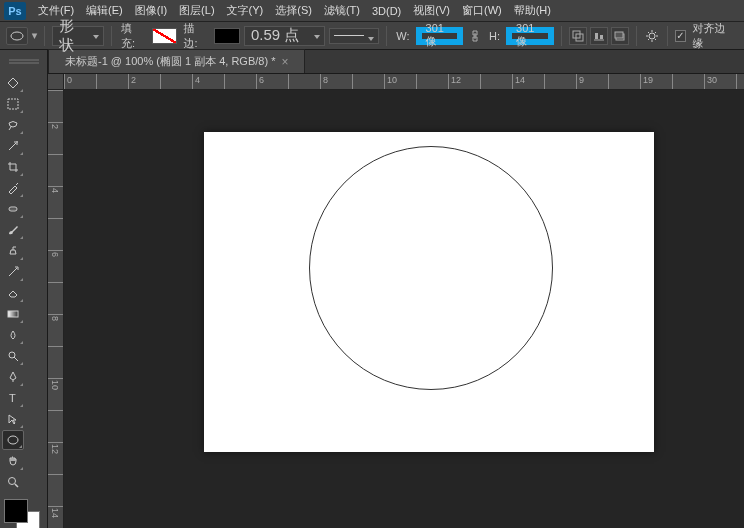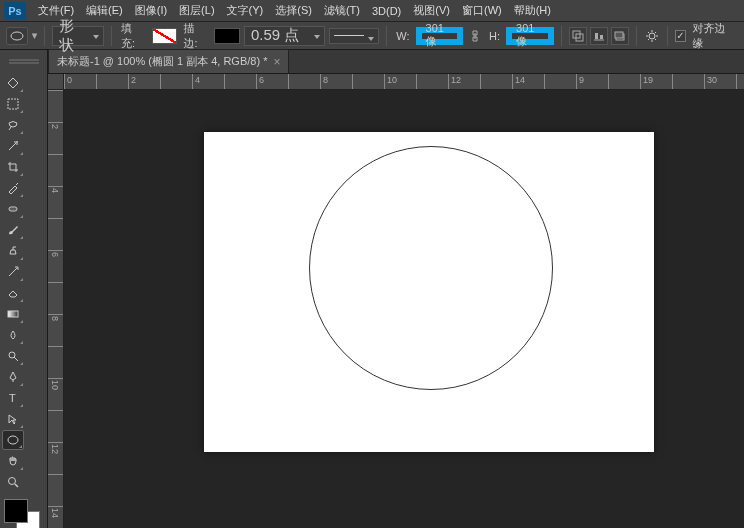--- a/index.html
+++ b/index.html
@@ -18,21 +18,21 @@
 .num-in{background:#393939;border:6px solid #0ea5e9;height:18px;width:48px;padding:0 4px;display:flex;align-items:center}
 .stroke-prev{width:40px;height:16px;background:#393939;border:1px solid #555;display:flex;align-items:center;justify-content:center}
 .stroke-line{width:30px;height:1px;background:#ccc}
 .divider{width:1px;height:20px;background:#555;margin:0 3px}
 .link-icon{width:16px;height:16px;display:flex;align-items:center;justify-content:center}
 .align-icons{display:flex;gap:3px}
 .align-btn{width:18px;height:18px;border:1px solid #555;background:#3a3a3a;display:flex;align-items:center;justify-content:center}
 .gear{width:16px;height:16px;display:flex;align-items:center;justify-content:center}
 .chk{width:12px;height:12px;border:1px solid #777;background:#3a3a3a;display:flex;align-items:center;justify-content:center;font-size:10px;color:#ccc}
 .tabbar{background:#383838;height:24px;display:flex;align-items:flex-end;padding-left:48px;border-bottom:1px solid #1a1a1a}
-.tab{background:#494949;padding:4px 8px;border:1px solid #222;border-bottom:none;font-size:11px;color:#ddd;display:flex;align-items:center;gap:6px}
+.tab{background:#494949;padding:4px 16px;border:1px solid #222;border-bottom:none;font-size:11px;color:#ddd;display:flex;align-items:center;gap:6px}
 .tab-close{color:#999;font-size:12px}
 .ruler-h{position:absolute;left:64px;top:74px;right:0;height:16px;background:#494949;border-bottom:1px solid #222;display:flex;overflow:hidden}
 .ruler-v{position:absolute;left:48px;top:90px;width:16px;bottom:0;background:#494949;border-right:1px solid #222;display:flex;flex-direction:column;overflow:hidden}
 .ruler-corner{position:absolute;left:48px;top:74px;width:16px;height:16px;background:#494949;border-right:1px solid #222;border-bottom:1px solid #222}
 .rtick-h{position:relative;width:32px;height:16px;border-left:1px solid #888;flex-shrink:0}
 .rtick-h span{position:absolute;left:2px;top:1px;font-size:9px;color:#aaa}
 .rtick-v{position:relative;height:32px;width:16px;border-top:1px solid #888;flex-shrink:0}
 .rtick-v span{position:absolute;left:2px;top:1px;font-size:9px;color:#aaa;writing-mode:vertical-lr}
 .canvas-area{position:absolute;left:64px;top:90px;right:0;bottom:0;background:#252525;overflow:hidden}
 .canvas{position:absolute;left:140px;top:42px;width:450px;height:320px;background:#fff;box-shadow:0 0 8px rgba(0,0,0,.5)}

